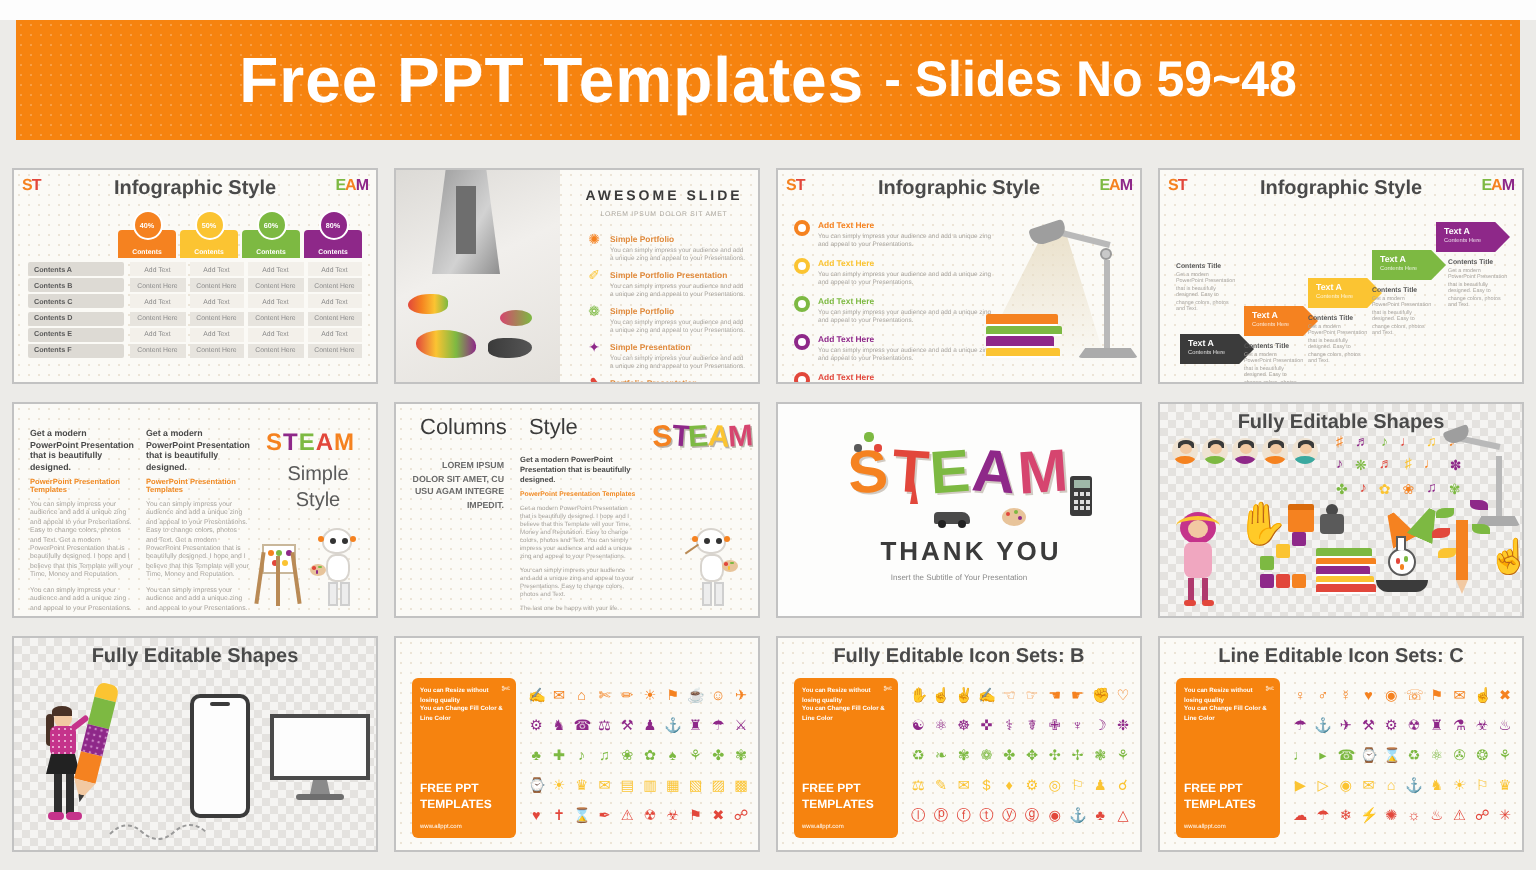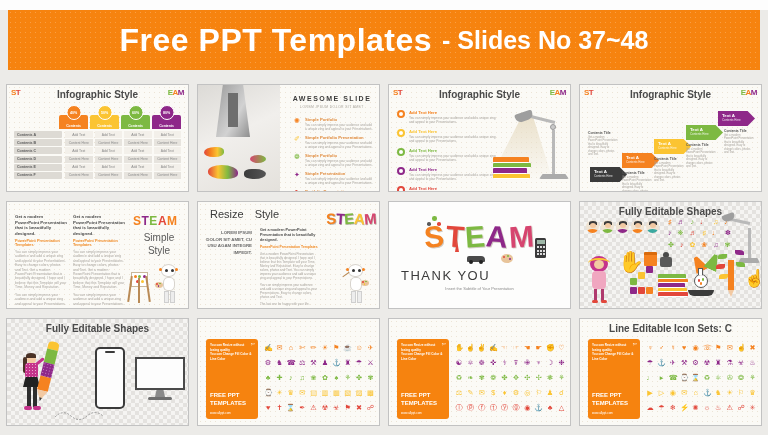--- a/index.html
+++ b/index.html
@@ -92,21 +92,21 @@
   .leaf{position:absolute;width:9px;height:5px;border-radius:50% 0 50% 0;}
 </style>
 </head>
 <body>
 
 <div class="canvas">
   <div class="topstrip"></div>
 
   <div class="banner">
     <span class="main">Free PPT Templates</span>
-    <span class="suffix">- Slides No 37~48</span>
+    <span class="suffix">- Slides No 59~48</span>
   </div>
 
   <div class="grid">
 
     <div class="slide">
       <div class="corner-logo steam-inline" style="left:4px;"><span style="color: rgb(245, 130, 32);">S</span><span style="color: rgb(226, 71, 59);">T</span></div>
       <div class="corner-logo steam-inline" style="right:4px;"><span style="color: rgb(125, 185, 66);">E</span><span style="color: rgb(245, 130, 32);">A</span><span style="color: rgb(142, 40, 137);">M</span></div>
       <div class="sl-title">Infographic Style</div>
       <div class="tbl">
           <div class="tr-head">
@@ -371,21 +371,21 @@
           <span class="rb-dot" style="left:4px;top:0.5px;background:#7DB942;"></span>
           <span class="rb-dot" style="left:2.5px;top:3px;background:#8E2889;"></span>
         </div>
         <div class="abs" style="left:9px;top:27px;width:3px;height:10px;background:#EDEDED;border:0.5px solid #CFCFCF;"></div>
         <div class="abs" style="left:15px;top:27px;width:3px;height:10px;background:#EDEDED;border:0.5px solid #CFCFCF;"></div>
       </div>
     </div>
 
     <div class="slide">
       <div class="abs" style="left:12px;top:6px;font-size:11px;color:#3B3B3B;">
-        <span>Resize</span>
+        <span>Columns</span>
         <span style="margin-left:8px;">Style</span>
       </div>
       <div class="abs" style="left:8px;top:28px;width:46px;text-align:right;font-size:4.4px;font-weight:bold;color:#6A6A6A;line-height:1.5;">LOREM IPSUM DOLOR SIT AMET, CU USU AGAM INTEGRE IMPEDIT.</div>
       <div class="abs" style="left:62px;top:26px;width:58px;">
         <div class="col-heading" style="font-size:3.8px;">Get a modern PowerPoint Presentation that is beautifully designed.</div>
         <div class="col-link" style="font-size:3.4px;">PowerPoint Presentation Templates</div>
         <div class="col-body" style="font-size:3.1px;">Get a modern PowerPoint Presentation that is beautifully designed. I hope and I believe that this Template will your Time, Money and Reputation. Easy to change colors, photos and Text. You can simply impress your audience and add a unique zing and appeal to your Presentations.</div>
         <div class="col-body" style="font-size:3.1px;">You can simply impress your audience and add a unique zing and appeal to your Presentations. Easy to change colors, photos and Text.</div>
         <div class="col-body" style="font-size:3.1px;">The last one be happy with your life.</div>
       </div>
@@ -431,21 +431,21 @@
         <span class="abs" style="left:1.5px;top:8px;width:2px;height:2px;background:#DDD;"></span>
         <span class="abs" style="left:4.5px;top:8px;width:2px;height:2px;background:#DDD;"></span>
         <span class="abs" style="left:7.5px;top:8px;width:2px;height:2px;background:#DDD;"></span>
         <span class="abs" style="left:1.5px;top:11.5px;width:2px;height:2px;background:#DDD;"></span>
         <span class="abs" style="left:4.5px;top:11.5px;width:2px;height:2px;background:#DDD;"></span>
         <span class="abs" style="left:7.5px;top:11.5px;width:2px;height:2px;background:#DDD;"></span>
         <span class="abs" style="left:1.5px;top:15px;width:2px;height:2px;background:#DDD;"></span>
         <span class="abs" style="left:4.5px;top:15px;width:2px;height:2px;background:#DDD;"></span>
         <span class="abs" style="left:7.5px;top:15px;width:2px;height:2px;background:#DDD;"></span>
       </div>
-      <div class="abs" style="left:12px;right:0;top:66px;font-size:13px;letter-spacing:1.5px;color:#3B3B3B;">THANK YOU</div>
+      <div class="abs" style="left:12px;right:0;top:66px;text-align:center;font-size:13px;letter-spacing:1.5px;color:#3B3B3B;font-weight:bold;">THANK YOU</div>
       <div class="abs" style="left:0;right:0;top:84px;text-align:center;font-size:4px;color:#8A8A8A;">Insert the Subtitle of Your Presentation</div>
     </div>
 
     <div class="slide checker">
       <div class="sl-title">Fully Editable Shapes</div>
       <div class="abs" style="left:6px;top:17px;"><span class="avatar"><span class="av-shirt" style="background: rgb(245, 130, 32);"></span><span class="av-hair"></span><span class="av-face"></span></span><span class="avatar"><span class="av-shirt" style="background: rgb(125, 185, 66);"></span><span class="av-hair"></span><span class="av-face"></span></span><span class="avatar"><span class="av-shirt" style="background: rgb(142, 40, 137);"></span><span class="av-hair"></span><span class="av-face"></span></span><span class="avatar"><span class="av-shirt" style="background: rgb(245, 130, 32);"></span><span class="av-hair"></span><span class="av-face"></span></span><span class="avatar"><span class="av-shirt" style="background: rgb(59, 169, 160);"></span><span class="av-hair"></span><span class="av-face"></span></span></div>
       <div class="abs" style="left:88px;top:16px;width:72px;">
           <div style="display: flex; gap: 6px; margin-bottom: 4px;">
             <span style="font-size: 7px; color: rgb(245, 130, 32);">♯</span>
             <span style="font-size: 7px; color: rgb(142, 40, 137);">♬</span>
@@ -632,20 +632,21 @@
             <span class="icon-cell" style="color: rgb(226, 71, 59);">☢</span>
             <span class="icon-cell" style="color: rgb(226, 71, 59);">☣</span>
             <span class="icon-cell" style="color: rgb(226, 71, 59);">⚑</span>
             <span class="icon-cell" style="color: rgb(226, 71, 59);">✖</span>
             <span class="icon-cell" style="color: rgb(226, 71, 59);">☍</span>
           </div>
         </div>
     </div>
 
     <div class="slide">
+      <div class="sl-title">Fully Editable Icon Sets: B</div>
       <div class="icard">
         <span class="ic-mark">✄</span>
         <div class="ic-line">You can Resize without losing quality</div>
         <div class="ic-line">You can Change Fill Color &amp; Line Color</div>
         <div class="ic-brand">FREE PPT TEMPLATES</div>
         <div class="ic-url">www.allppt.com</div>
       </div>
       <div class="igrid">
           <div class="icon-row">
             <span class="icon-cell" style="color: rgb(245, 130, 32);">✋</span>

